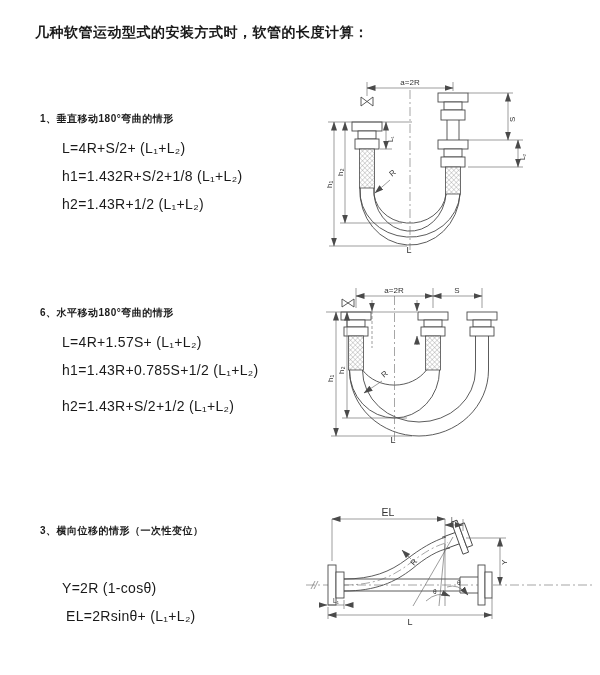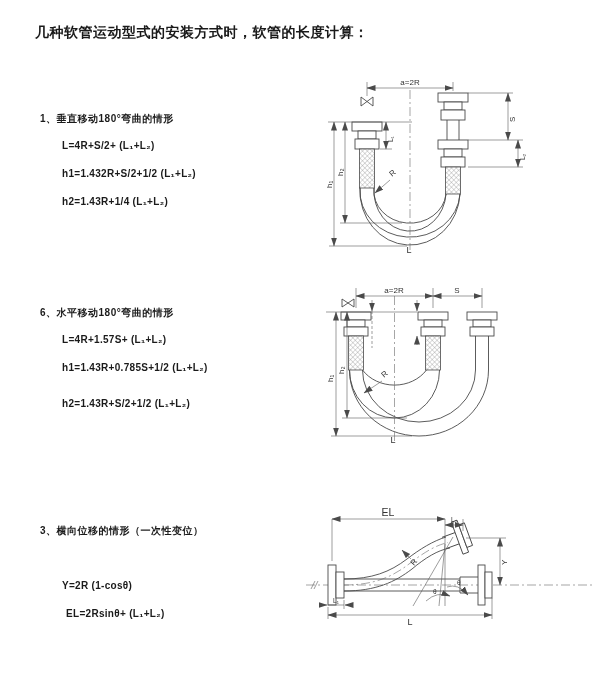--- a/index.html
+++ b/index.html
@@ -3,21 +3,21 @@
 <meta charset="utf-8">
 <style>
   html,body { margin:0; padding:0; background:#fff; }
   .page {
     position:relative; width:600px; height:632px; background:#ffffff;
     font-family:"Liberation Sans","DejaVu Sans",sans-serif; color:#1a1a1a;
     overflow:hidden;
   }
   .title    { position:absolute; left:35px; top:24px;  font-size:14px; font-weight:700; letter-spacing:.5px; white-space:nowrap; }
   .heading  { position:absolute; font-size:10px; font-weight:700; letter-spacing:.5px; white-space:nowrap; }
-  .formula  { position:absolute; font-size:10px; font-weight:700; letter-spacing:.3px; white-space:nowrap; }
+  .formula  { position:absolute; font-size:14px; font-weight:400; letter-spacing:.3px; white-space:nowrap; }
   .diag     { position:absolute; }
   
   .ln  { stroke:#4a4a4a; stroke-width:.9; fill:none; }
   .fl  { stroke:#4a4a4a; stroke-width:.9; fill:#ffffff; }
   .dim { stroke:#5a5a5a; stroke-width:.6; fill:none; }
   .cl  { stroke:#6a6a6a; stroke-width:.6; fill:none; stroke-dasharray:9 3 2 3; }
   .br  { stroke:#4a4a4a; stroke-width:.8; fill:url(#hatch); }
   .lbl { font-family:"Liberation Sans","DejaVu Sans",sans-serif; font-size:8px; fill:#333; stroke:none; }
   .lbl-s  { font-size:6.5px; }
   .lbl-el { font-size:10.5px; }
@@ -25,22 +25,22 @@
 </style>
 </head>
 <body>
 
 <div class="page">
 
   <div class="title">几种软管运动型式的安装方式时，软管的长度计算：</div>
 
   <div class="heading" style="left:40px; top:112px">1、垂直移动180°弯曲的情形</div>
   <div class="formula" style="left:62px; top:140px">L=4R+S/2+ (L₁+L₂)</div>
-  <div class="formula" style="left:62px; top:168px">h1=1.432R+S/2+1/2 (L₁+L₂)</div>
-  <div class="formula" style="left:62px; top:196px">h2=1.43R+1/4 (L₁+L₂)</div>
+  <div class="formula" style="left:62px; top:168px">h1=1.432R+S/2+1/8 (L₁+L₂)</div>
+  <div class="formula" style="left:62px; top:196px">h2=1.43R+1/2 (L₁+L₂)</div>
 
   <svg class="diag" style="left:312px; top:76px" width="280" height="178" viewBox="0 0 280 178">
     <defs>
       <marker id="arr" markerUnits="userSpaceOnUse" markerWidth="9" markerHeight="7" refX="8.5" refY="3" orient="auto-start-reverse">
         <path d="M0,0 L9,3 L0,6 Z" fill="#4a4a4a"></path>
       </marker>
       <pattern id="hatch" width="3.4" height="3.4" patternUnits="userSpaceOnUse" patternTransform="rotate(45)">
         <rect width="3.4" height="3.4" fill="#ffffff"></rect>
         <line x1="0" y1="0" x2="0" y2="3.4" stroke="#8a8a8a" stroke-width=".6"></line>
         <line x1="0" y1="0" x2="3.4" y2="0" stroke="#8a8a8a" stroke-width=".6"></line>

